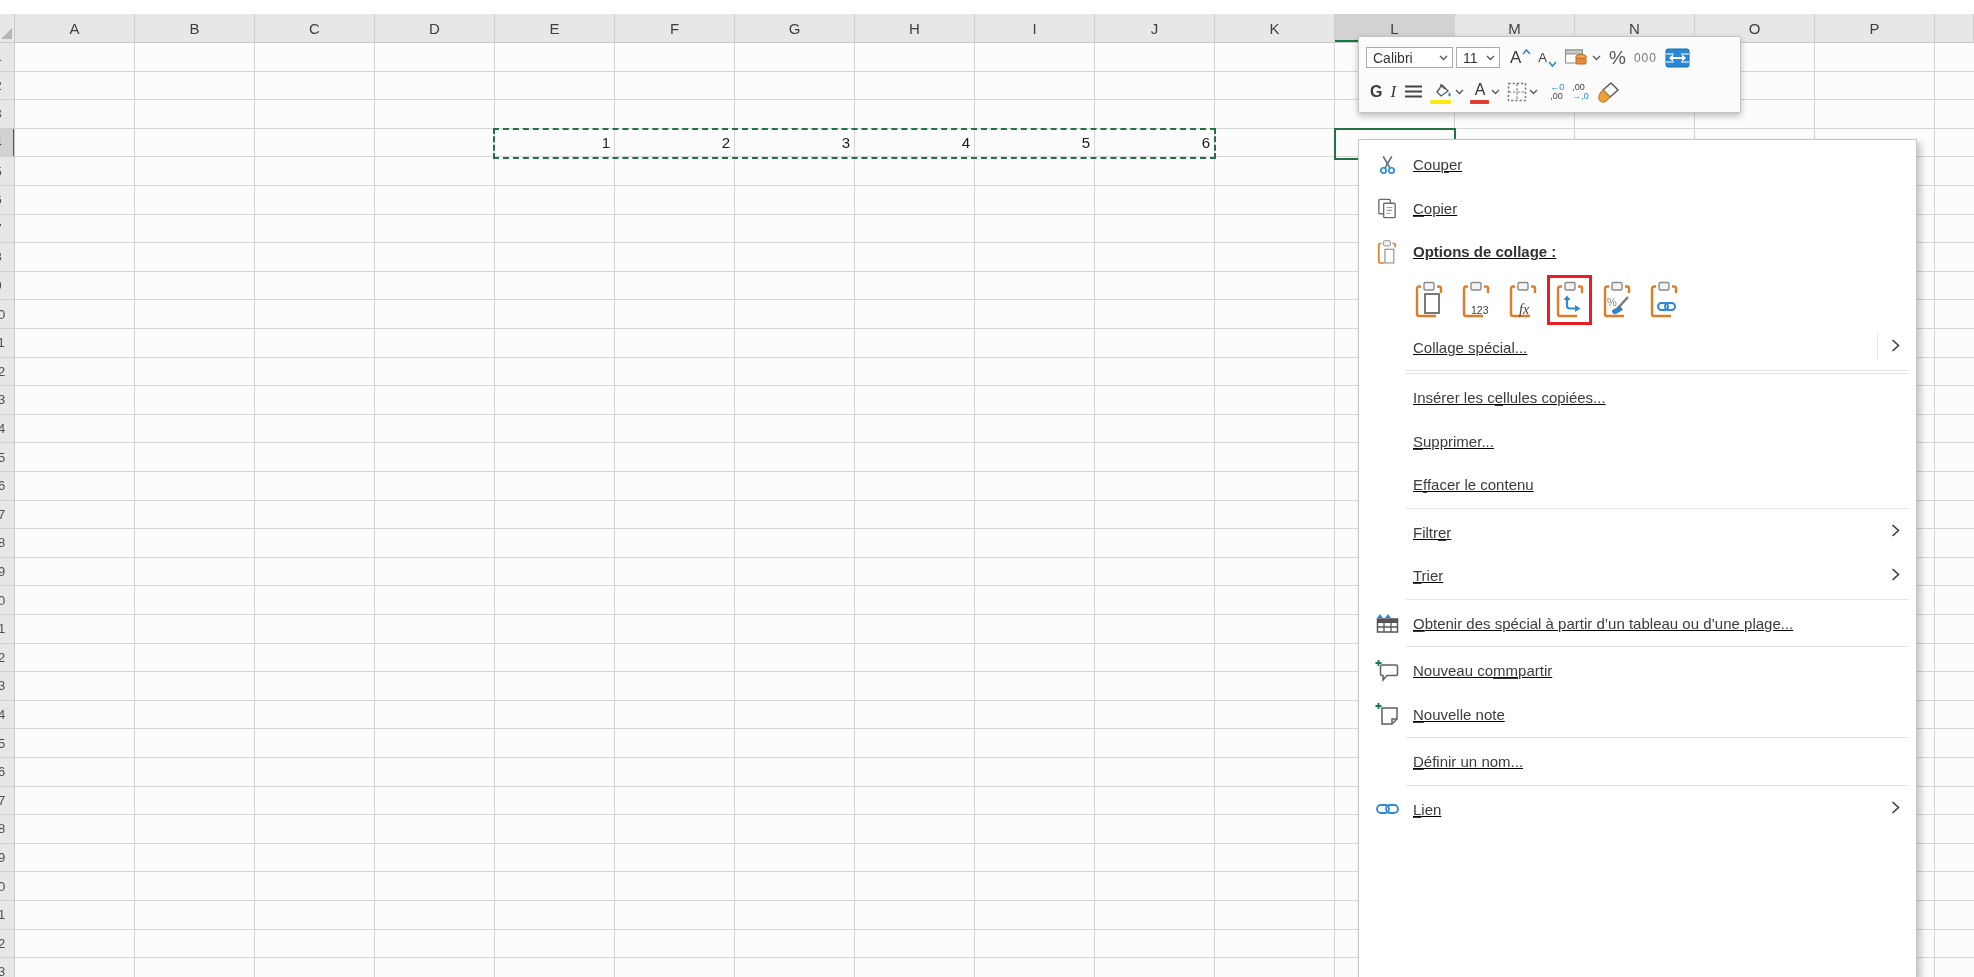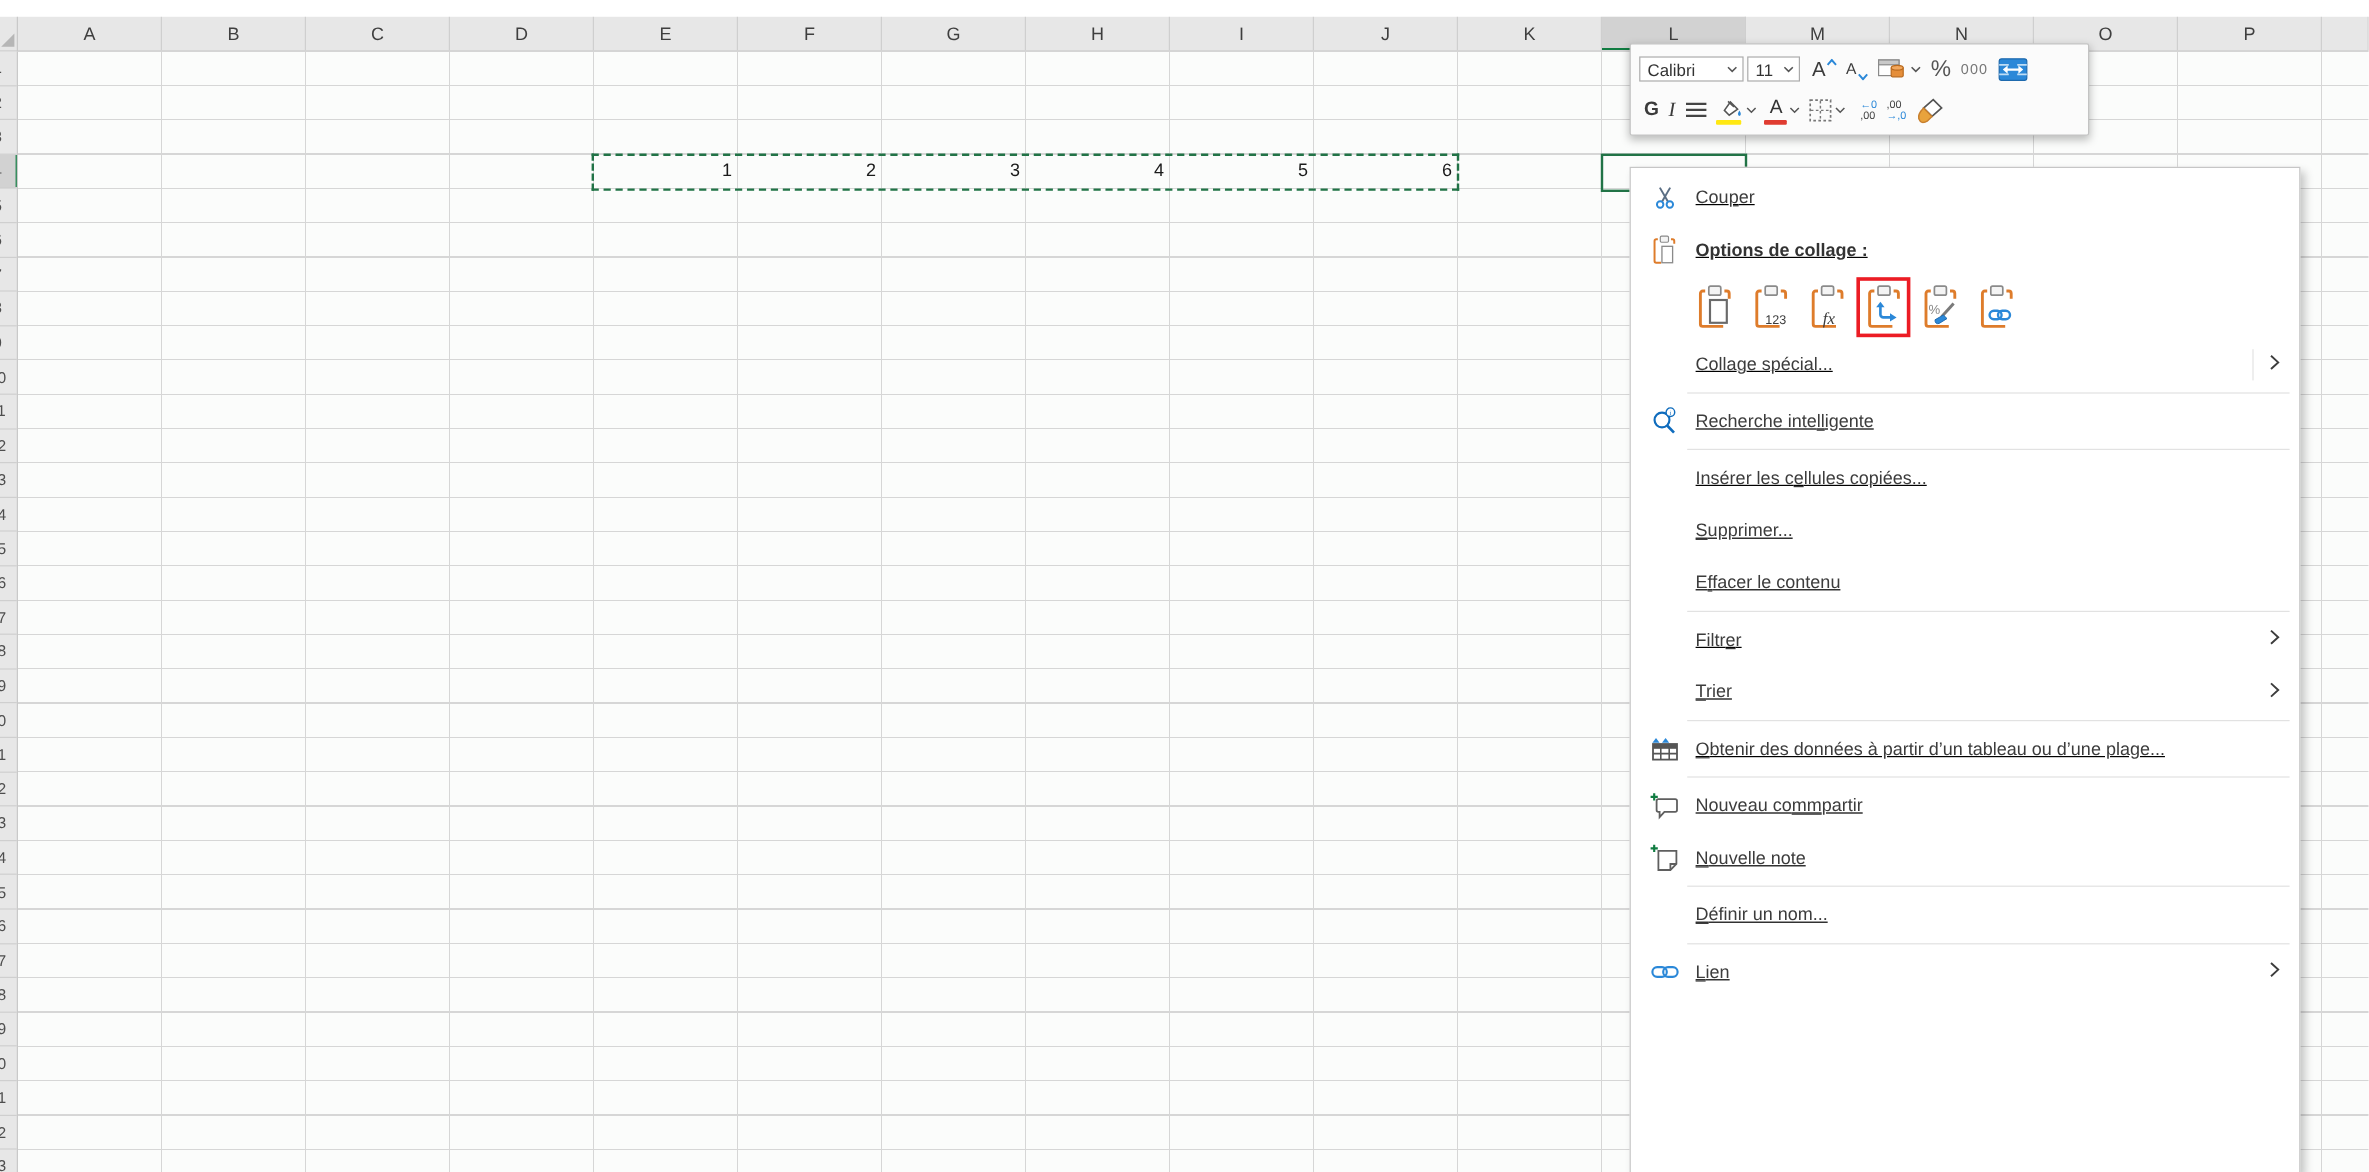--- a/index.html
+++ b/index.html
@@ -346,20 +346,30 @@
         <span class="mi">
           <svg width="23" height="23" viewBox="0 0 24 24">
             <path d="M7.5 3.5 L14.5 15.5" stroke="#5A6E84" stroke-width="1.7"></path>
             <path d="M16.5 3.5 L9.5 15.5" stroke="#5A6E84" stroke-width="1.7"></path>
             <circle cx="7.8" cy="18.2" r="2.8" fill="none" stroke="#2B88D8" stroke-width="1.7"></circle>
             <circle cx="16.2" cy="18.2" r="2.8" fill="none" stroke="#2B88D8" stroke-width="1.7"></circle>
           </svg>
         </span>
         <span><span>Cou</span><u>p</u><span>er</span></span>
       </div>
+      <div class="mitem">
+        <span class="mi">
+          <svg width="23" height="23" viewBox="0 0 24 24">
+            <rect x="3" y="2.5" width="12" height="15" rx="1" fill="#fff" stroke="#6A6A6A" stroke-width="1.4"></rect>
+            <rect x="8" y="6.5" width="12" height="15" rx="1" fill="#fff" stroke="#6A6A6A" stroke-width="1.4"></rect>
+            <path d="M11 11 h6 M11 14 h6 M11 17 h4" stroke="#9A9A9A" stroke-width="1.2"></path>
+          </svg>
+        </span>
+        <span><span></span><u>C</u><span>opier</span></span>
+      </div>
       <div class="mitem bold">
         <span class="mi">
           <svg width="24" height="26" viewBox="0 0 34 38">
             <path d="M9 6.5 H7 a2 2 0 0 0 -2 2 V33 a2 2 0 0 0 2 2 H13" fill="none" stroke="#DE7C2B" stroke-width="2.4"></path>
             <path d="M25 6.5 h2 a2 2 0 0 1 2 2 V12" fill="none" stroke="#DE7C2B" stroke-width="2.4"></path>
             <rect x="12" y="2.5" width="10" height="7.5" rx="1.5" fill="#F4F4F4" stroke="#8A8A8A" stroke-width="1.4"></rect>
             <rect x="14" y="15" width="13" height="20" fill="#fff" stroke="#8A8A8A" stroke-width="1.6"></rect>
           </svg>
         </span>
         <span>Options de collage :</span>
@@ -420,31 +430,20 @@
         </span>
       </div>
       <div class="mitem">
         <span><span>Colla</span><u>g</u><span>e spécial...</span></span>
         <span class="presub"></span>
         <span class="subarrow"><svg width="9" height="14" viewBox="0 0 9 14">
             <path d="M1.5 1.5 L7.5 7 L1.5 12.5" stroke="#3D3D3D" stroke-width="1.6" fill="none"></path>
           </svg></span>
       </div>
       <div class="msep"></div>
-      <div class="mitem">
-        <span class="mi">
-          <svg width="24" height="24" viewBox="0 0 24 24">
-            <circle cx="10" cy="11" r="6.2" fill="none" stroke="#0F6CBD" stroke-width="1.8"></circle>
-            <path d="M14.5 15.8 L20 21.5" stroke="#0F6CBD" stroke-width="2.2"></path>
-            <circle cx="17" cy="4.5" r="3.6" fill="#fff" stroke="#0F6CBD" stroke-width="1.2"></circle>
-            <text x="17" y="7" font-size="5.5" text-anchor="middle" fill="#0F6CBD" font-family="Liberation Serif,serif" font-style="italic">i</text>
-          </svg>
-        </span>
-        <span><span>Recherche inte</span><u>ll</u><span>igente</span></span>
-      </div>
       <div class="msep"></div>
       <div class="mitem">
         <span><span>Insérer les c</span><u>e</u><span>llules copiées...</span></span>
       </div>
       <div class="mitem">
         <span><span></span><u>S</u><span>upprimer...</span></span>
       </div>
       <div class="mitem">
         <span><span>E</span><u>f</u><span>facer le contenu</span></span>
       </div>
@@ -465,21 +464,21 @@
       <div class="mitem">
         <span class="mi">
           <svg width="25" height="24" viewBox="0 0 25 24">
             <path d="M5 3 l3 4 h-6 z" fill="#2B88D8"></path>
             <path d="M13 3 l3 4 h-6 z" fill="#2B88D8"></path>
             <rect x="2.5" y="8" width="20" height="13" fill="#fff" stroke="#555" stroke-width="1.5"></rect>
             <rect x="2.5" y="8" width="20" height="4" fill="#555"></rect>
             <path d="M2.5 16 h20 M9 8 v13 M16 8 v13" stroke="#555" stroke-width="1.3"></path>
           </svg>
         </span>
-        <span><span></span><u>O</u><span>btenir des données à partir d’un tableau ou d’une plage...</span></span>
+        <span><span></span><u>O</u><span>btenir des spécial à partir d’un tableau ou d’une plage...</span></span>
       </div>
       <div class="msep"></div>
       <div class="mitem">
         <span class="mi">
           <svg width="25" height="24" viewBox="0 0 25 24">
             <path d="M7 6 h14 a1.5 1.5 0 0 1 1.5 1.5 V15 a1.5 1.5 0 0 1 -1.5 1.5 H12 l-4 4.5 v-4.5 H7 a1.5 1.5 0 0 1 -1.5 -1.5 V7.5 A1.5 1.5 0 0 1 7 6 Z" fill="#fff" stroke="#5F5F5F" stroke-width="1.5"></path>
             <path d="M3.5 1 v6 M0.5 4 h6" stroke="#107C41" stroke-width="1.8"></path>
           </svg>
         </span>
         <span><span>Nouveau co</span><u>mm</u><span>partir</span></span>

